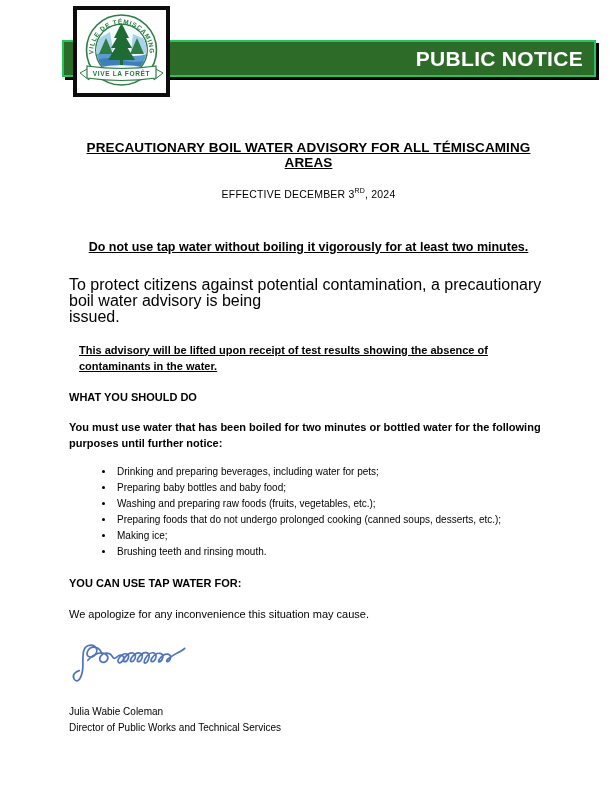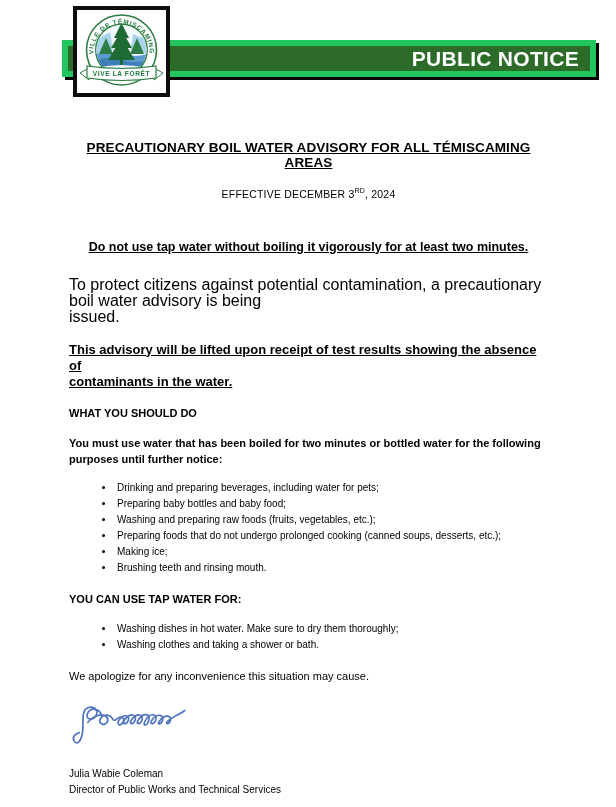--- a/index.html
+++ b/index.html
@@ -11,21 +11,21 @@
     font-family:"Liberation Sans", sans-serif;
     color:#000;
     overflow:hidden;
   }
 
   
   .banner {
     position:absolute; left:62px; top:40px;
     width:534px; height:37px;
     background:#2d6c28;
-    border:6px solid #22c55e;
+    border:2px solid #22c55e;
     box-shadow:3px 3px 0 #000;
     display:flex; align-items:center; justify-content:flex-end;
     padding-right:11px;
   }
   .banner-text {
     color:#ffffff; font-weight:bold; font-size:21px; letter-spacing:0.3px;
     line-height:1;
   }
   .logo-box {
     position:absolute; left:73px; top:6px;
@@ -52,21 +52,21 @@
     font-size:10.5px; letter-spacing:0.2px;
   }
   .doc-date sup { font-size:7px; vertical-align:super; }
   .warning {
     margin-top:40px;
     text-align:center;
     font-weight:bold; font-size:12.5px;
     text-decoration:underline;
   }
   .para { margin-top:23px; font-size:16px; line-height:16px; }
-  .para-bold-ul { margin-top:17px; font-size:13px; line-height:16px; font-weight:bold; }
+  .para-bold-ul { margin-top:17px; font-size:11px; line-height:16px; font-weight:bold;margin-left:10px; }
   .para-bold-ul .line { text-decoration:underline; }
   .heading { margin-top:15px; font-weight:bold; font-size:11px; line-height:16px; }
   .para-bold { margin-top:14px; font-weight:bold; font-size:11px; line-height:16px; }
   ul.uses {
     margin-top:13px;
     padding-left:46px;
     list-style:disc outside;
     font-size:10px; line-height:16px;
   }
   ul.uses li { padding-left:2px; }
@@ -156,24 +156,20 @@
       <li>Drinking and preparing beverages, including water for pets;</li>
       <li>Preparing baby bottles and baby food;</li>
       <li>Washing and preparing raw foods (fruits, vegetables, etc.);</li>
       <li>Preparing foods that do not undergo prolonged cooking (canned soups, desserts, etc.);</li>
       <li>Making ice;</li>
       <li>Brushing teeth and rinsing mouth.</li>
     </ul>
 
     <div class="heading">YOU CAN USE TAP WATER FOR:</div>
 
-    <ul class="uses second">
-      <li>Washing dishes in hot water. Make sure to dry them thoroughly;</li>
-      <li>Washing clothes and taking a shower or bath.</li>
-    </ul>
 
     <div class="apology">We apologize for any inconvenience this situation may cause.</div>
 
 
     
     <svg class="signature" viewBox="0 0 140 60">
       <g fill="none" stroke="#4f74bd" stroke-width="2" stroke-linecap="round" stroke-linejoin="round">
         <path d="M38,20 C36,12 26,10 22,17 C18,24 27,27 31,21 C35,15 30,8 22,11 C14,14 17,28 16,38 C15,48 10,56 6,50 C3,45 8,41 12,40"></path>
         <path d="M22,28 C30,19 40,17 44,22 C48,27 41,33 37,29 C34,26 38,18 46,20 C52,21 50,29 56,24 C61,20 66,23 63,28 C60,33 55,31 58,26 C63,18 72,19 69,26 C67,31 61,31 65,25 C71,17 80,18 77,26 C75,31 69,31 73,25 C79,17 88,18 85,26 C83,31 77,31 81,25 C87,16 96,18 93,26 C91,33 85,33 89,26 C95,16 104,18 101,26 C99,31 93,31 97,25 C103,17 112,19 109,26 C107,31 102,31 106,26 C112,18 121,20 118,27 C116,31 112,30 115,27 C121,21 131,18 135,14"></path>
       </g>

